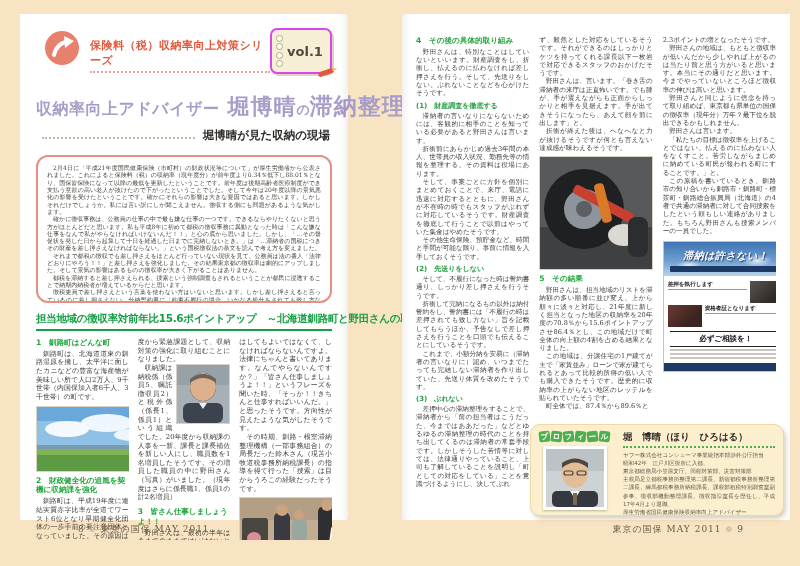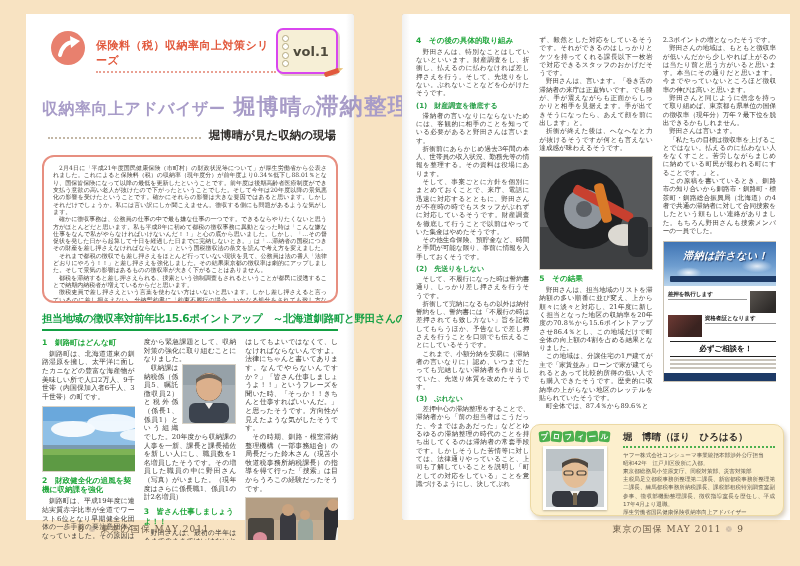--- a/index.html
+++ b/index.html
@@ -3,21 +3,21 @@
 <meta charset="utf-8">
 <style>
   html,body{margin:0;padding:0;}
   body{
     width:800px;height:566px;position:relative;overflow:hidden;
     background:#f8e3c2;
     font-family:"DejaVu Serif","Liberation Serif",serif;
     color:#3f3c38;
   }
   .page{position:absolute;top:14px;height:506px;background:#ffffff;}
-  .page-left{left:26px;width:328px;border-radius:0 2px 2px 0;}
+  .page-left{left:20px;width:328px;border-radius:0 2px 2px 0;}
   .page-right{left:402px;width:388px;border-radius:2px 0 0 2px;}
   .page-left::after{content:"";position:absolute;right:0;top:0;bottom:0;width:8px;
     background:linear-gradient(to right,rgba(0,0,0,0),rgba(0,0,0,.06));}
   .page-right::before{content:"";position:absolute;left:0;top:0;bottom:0;width:8px;
     background:linear-gradient(to left,rgba(0,0,0,0),rgba(0,0,0,.06));}
 
   
   .lp-inner{position:absolute;inset:0;padding:12px 16px;box-sizing:border-box;}
   .lp-header{display:flex;align-items:flex-start;height:56px;}
   .series-icon{width:36px;height:36px;flex:0 0 auto;margin:4px 10px 0 8px;}
@@ -87,21 +87,21 @@
   .rp-inner{position:absolute;inset:0;padding:22px 14px 8px;box-sizing:border-box;}
   .rcols{display:flex;gap:10px;height:474px;}
   .rcol{flex:1;overflow:hidden;}
   .rcol p{margin:0;font-size:6.6px;line-height:1.26;text-align:justify;text-indent:1em;}
   .rcol p.cont{text-indent:0;}
 
   
   .poster{width:124px;margin:6px auto 0;border:1px solid #c9c2b4;background:#fff;
     font-family:"DejaVu Sans","Liberation Sans",sans-serif;}
   .poster-sky{
-    height:44px;position:relative;
+    height:34px;position:relative;
     background:
       radial-gradient(18px 8px at 20% 70%,rgba(255,255,255,.85),rgba(255,255,255,0) 70%),
       radial-gradient(22px 9px at 75% 55%,rgba(255,255,255,.8),rgba(255,255,255,0) 70%),
       linear-gradient(180deg,#3f74b4 0%,#6f9ed0 55%,#b9d4ec 100%);
   }
   .poster-title{
     position:absolute;left:4px;right:4px;top:7px;text-align:center;
     color:#fff;font-weight:bold;font-size:10px;letter-spacing:.5px;font-style:italic;
     text-shadow:1px 1px 1px rgba(20,40,80,.8);white-space:nowrap;
   }

